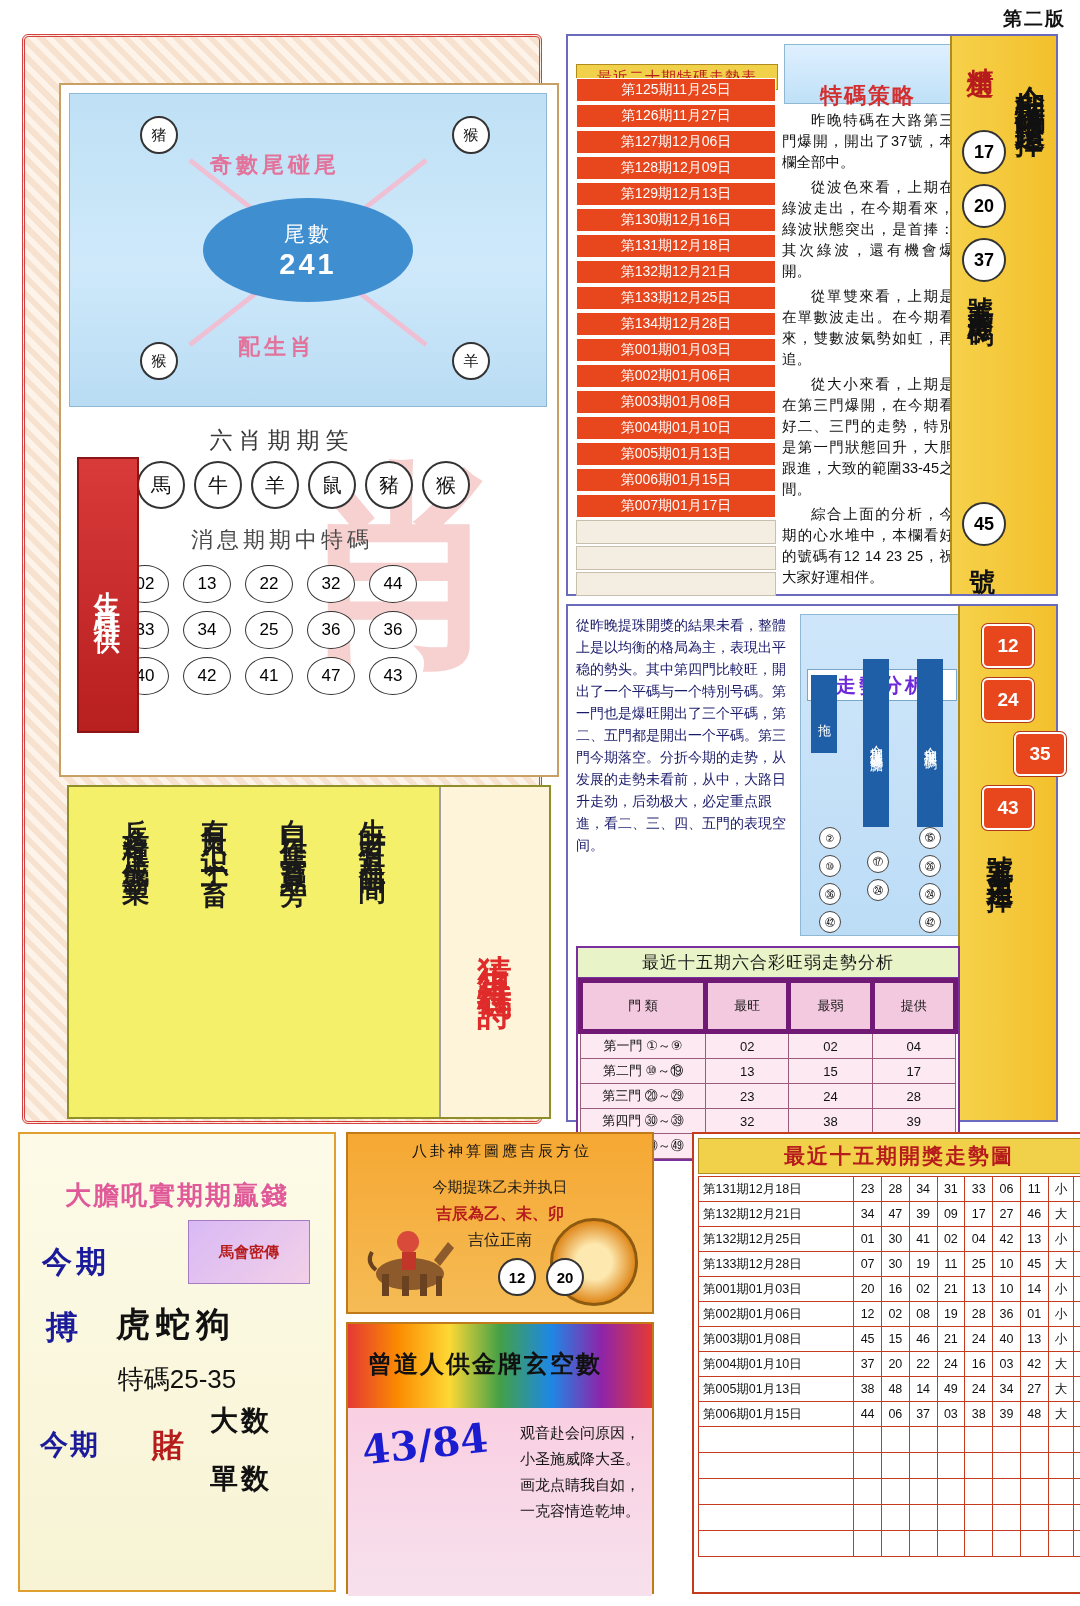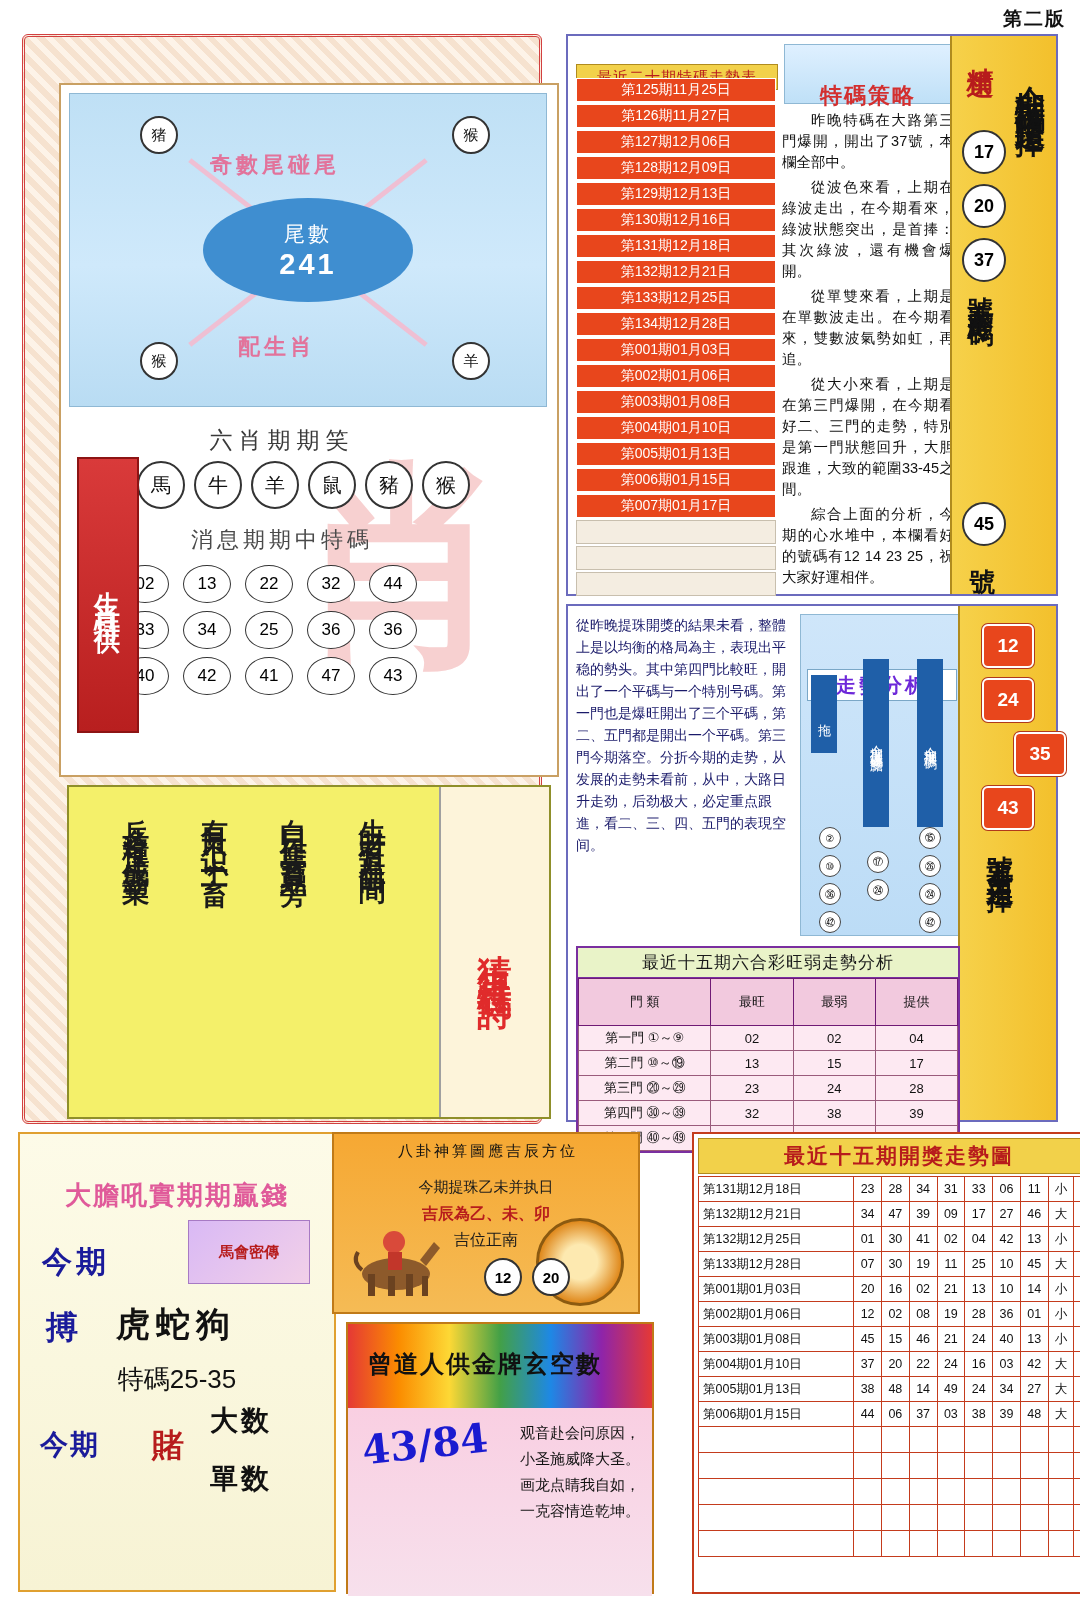--- a/index.html
+++ b/index.html
@@ -59,37 +59,37 @@
   #rm-blue-title{position:absolute;left:6px;top:6px;width:148px;height:30px;background:#fff;border:1px solid #7aa7c7;display:flex;align-items:center;justify-content:center;color:#6d28d9;font-size:20px;font-weight:bold;letter-spacing:3px;margin-top:48px;}
   .blue-col{position:absolute;width:26px;background:#1f5fa8;color:#fff;display:flex;align-items:center;justify-content:center;font-size:13px;letter-spacing:2px;padding:4px 0;}
   .mini-ball{width:20px;height:20px;border-radius:50%;background:#fff;border:1px solid #444;display:flex;align-items:center;justify-content:center;font-size:10px;}
   #rm-right{position:absolute;right:0;top:0;width:96px;height:100%;background:linear-gradient(90deg,#f6d14a,#f3c02c);border-left:2px solid #b08b1e;}
   .hex{width:48px;height:40px;background:#e8461c;color:#fff;display:flex;align-items:center;justify-content:center;font-size:19px;font-weight:bold;border-radius:6px;border:2px solid #fff;box-shadow:0 0 0 1px #b0391a;}
   #rm-right .vtxt{position:absolute;left:22px;top:228px;font-size:27px;color:#111;font-weight:bold;letter-spacing:6px;}
   
   #t15{position:absolute;left:8px;top:340px;width:380px;border:2px solid #7a2fa0;background:#fff;}
   #t15-title{background:#e9f3c8;color:#1a1a1a;font-size:17px;text-align:center;padding:3px 0;border-bottom:1px solid #7a2fa0;letter-spacing:1px;}
   #t15 table{border-collapse:collapse;width:100%;font-size:13px;}
-  #t15 th{background:#f2c9de;border:1px solid #701a75;padding:14px;color:#111;font-weight:normal;}
+  #t15 th{background:#f2c9de;border:5px solid #701a75;padding:14px;color:#111;font-weight:normal;}
   #t15 td{background:#fde9f2;border:1px solid #9a5b7c;padding:3px;text-align:center;color:#111;}
   
   #bl{left:18px;top:1132px;width:318px;height:460px;border:2px solid #e0a030;background:linear-gradient(#fdfbe8,#f7f3d4);}
   #bl-t1{position:absolute;left:0;right:0;top:8px;text-align:center;font-size:27px;font-weight:bold;color:#e02b2b;letter-spacing:2px;}
   #bl-t2{position:absolute;left:0;right:0;top:44px;text-align:center;font-size:26px;font-weight:bold;color:#e05a9a;letter-spacing:2px;}
   #bl-stamp{position:absolute;right:24px;top:86px;width:120px;height:62px;background:linear-gradient(135deg,#d9b9f5,#f2d0e8);border:1px solid #a77ac4;display:flex;align-items:center;justify-content:center;color:#b71c1c;font-size:15px;font-weight:bold;}
   #bl-q1{position:absolute;left:22px;top:108px;font-size:30px;font-weight:bold;color:#1a1a9a;letter-spacing:4px;}
   #bl-bo{position:absolute;left:26px;top:172px;font-size:32px;font-weight:bold;color:#1a1a9a;}
   #bl-animals{position:absolute;left:96px;top:168px;font-size:34px;font-weight:bold;color:#111;letter-spacing:6px;}
   #bl-code{position:absolute;left:0;right:0;top:228px;text-align:center;font-size:26px;color:#111;}
   #bl-q2{position:absolute;left:20px;top:292px;font-size:28px;font-weight:bold;color:#1a1a9a;letter-spacing:2px;}
   #bl-du{position:absolute;left:132px;top:290px;font-size:32px;font-weight:bold;color:#b71c1c;}
   #bl-big{position:absolute;left:190px;top:268px;font-size:28px;font-weight:bold;color:#111;letter-spacing:3px;}
   #bl-odd{position:absolute;left:190px;top:326px;font-size:28px;font-weight:bold;color:#111;letter-spacing:3px;}
   
-  #bm1{left:332px;top:1132px;width:308px;height:182px;border:2px solid #c07a18;background:linear-gradient(#f6a833,#f5bb55);}
+  #bm1{left:346px;top:1132px;width:308px;height:182px;border:2px solid #c07a18;background:linear-gradient(#f6a833,#f5bb55);}
   #bm1-arc{position:absolute;left:10px;top:8px;width:288px;height:36px;color:#111;font-size:15px;letter-spacing:3px;text-align:center;}
   #bm1-l1{position:absolute;left:0;right:0;top:44px;text-align:center;font-size:15px;color:#1a1a1a;}
   #bm1-l2{position:absolute;left:0;right:0;top:70px;text-align:center;font-size:16px;color:#b71c1c;font-weight:bold;}
   #bm1-l3{position:absolute;left:0;right:0;top:96px;text-align:center;font-size:16px;color:#1a1a1a;}
   #bm1-balls{position:absolute;left:150px;top:124px;display:flex;gap:10px;}
   #bm1-horse{position:absolute;left:14px;top:78px;width:96px;height:92px;}
   #bm1-wheel{position:absolute;right:14px;top:84px;width:82px;height:82px;border-radius:50%;background:radial-gradient(circle,#fde9b0 30%,#e08a1e 70%);border:3px solid #8c5a10;}
   
   #bm2{left:346px;top:1322px;width:308px;height:272px;border:2px solid #c07a18;background:#fff;}
   #bm2-rb{position:absolute;left:0;top:0;width:100%;height:84px;background:linear-gradient(90deg,#e53935,#fb8c00,#fdd835,#43a047,#1e88e5,#8e24aa,#e53935);}

